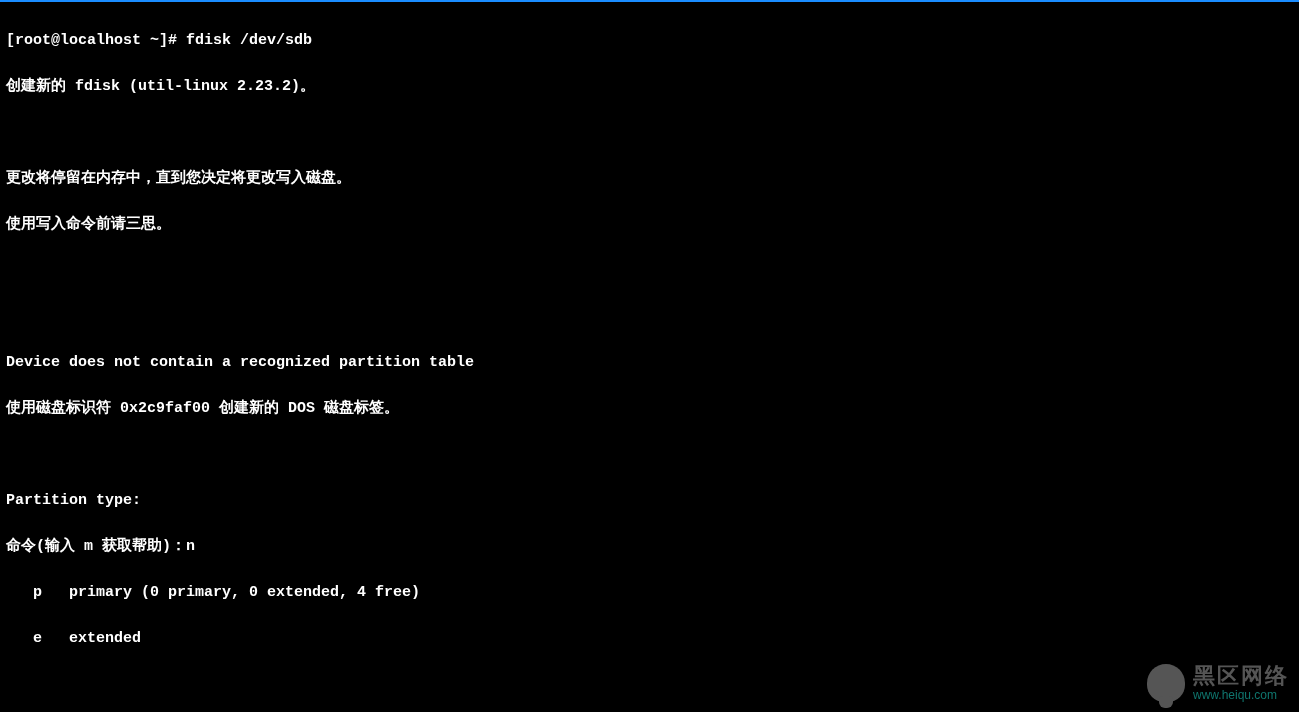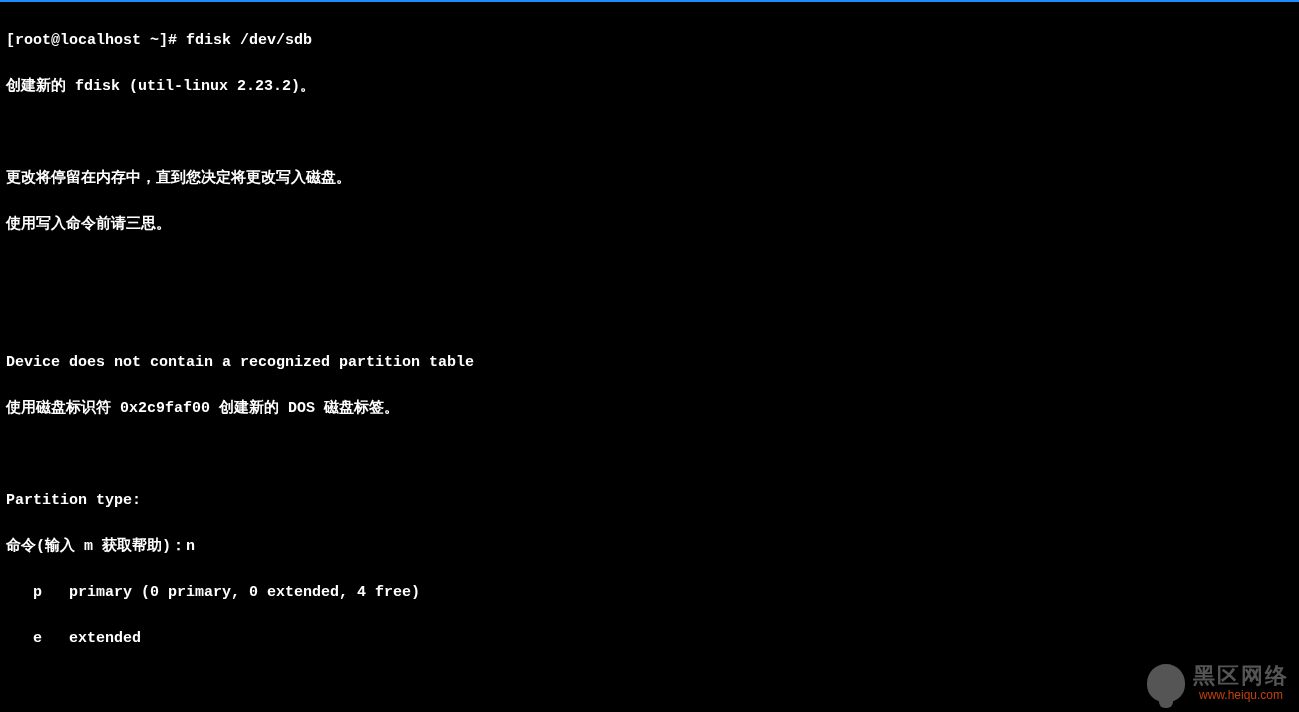--- a/index.html
+++ b/index.html
@@ -38,23 +38,23 @@
   }
   .watermark .mushroom::after {
     content: "";
     position: absolute;
     bottom: -6px; left: 50%;
     transform: translateX(-50%);
     width: 14px; height: 12px;
     background: #555;
     border-radius: 4px 4px 6px 6px;
   }
-  .watermark .wm-text { display: flex; flex-direction: column; line-height: 1.1; text-align: center; }
+  .watermark .wm-text { display: flex; flex-direction: column; line-height: 1.1; }
   .watermark .wm-main { font-size: 22px; font-weight: bold; letter-spacing: 2px; }
-  .watermark .wm-sub  { font-size: 12px; color: #c2410c; }
+  .watermark .wm-sub  { font-size: 12px; color: #0f766e; }
 </style>
 </head>
 <body>
 
 <div class="terminal">
 <span class="line"><span>[root@localhost ~]# </span><span>fdisk /dev/sdb</span></span>
 <span class="line">创建新的 fdisk (util-linux 2.23.2)。</span>
 <span class="line"></span>
 <span class="line">更改将停留在内存中，直到您决定将更改写入磁盘。</span>
 <span class="line">使用写入命令前请三思。</span>

